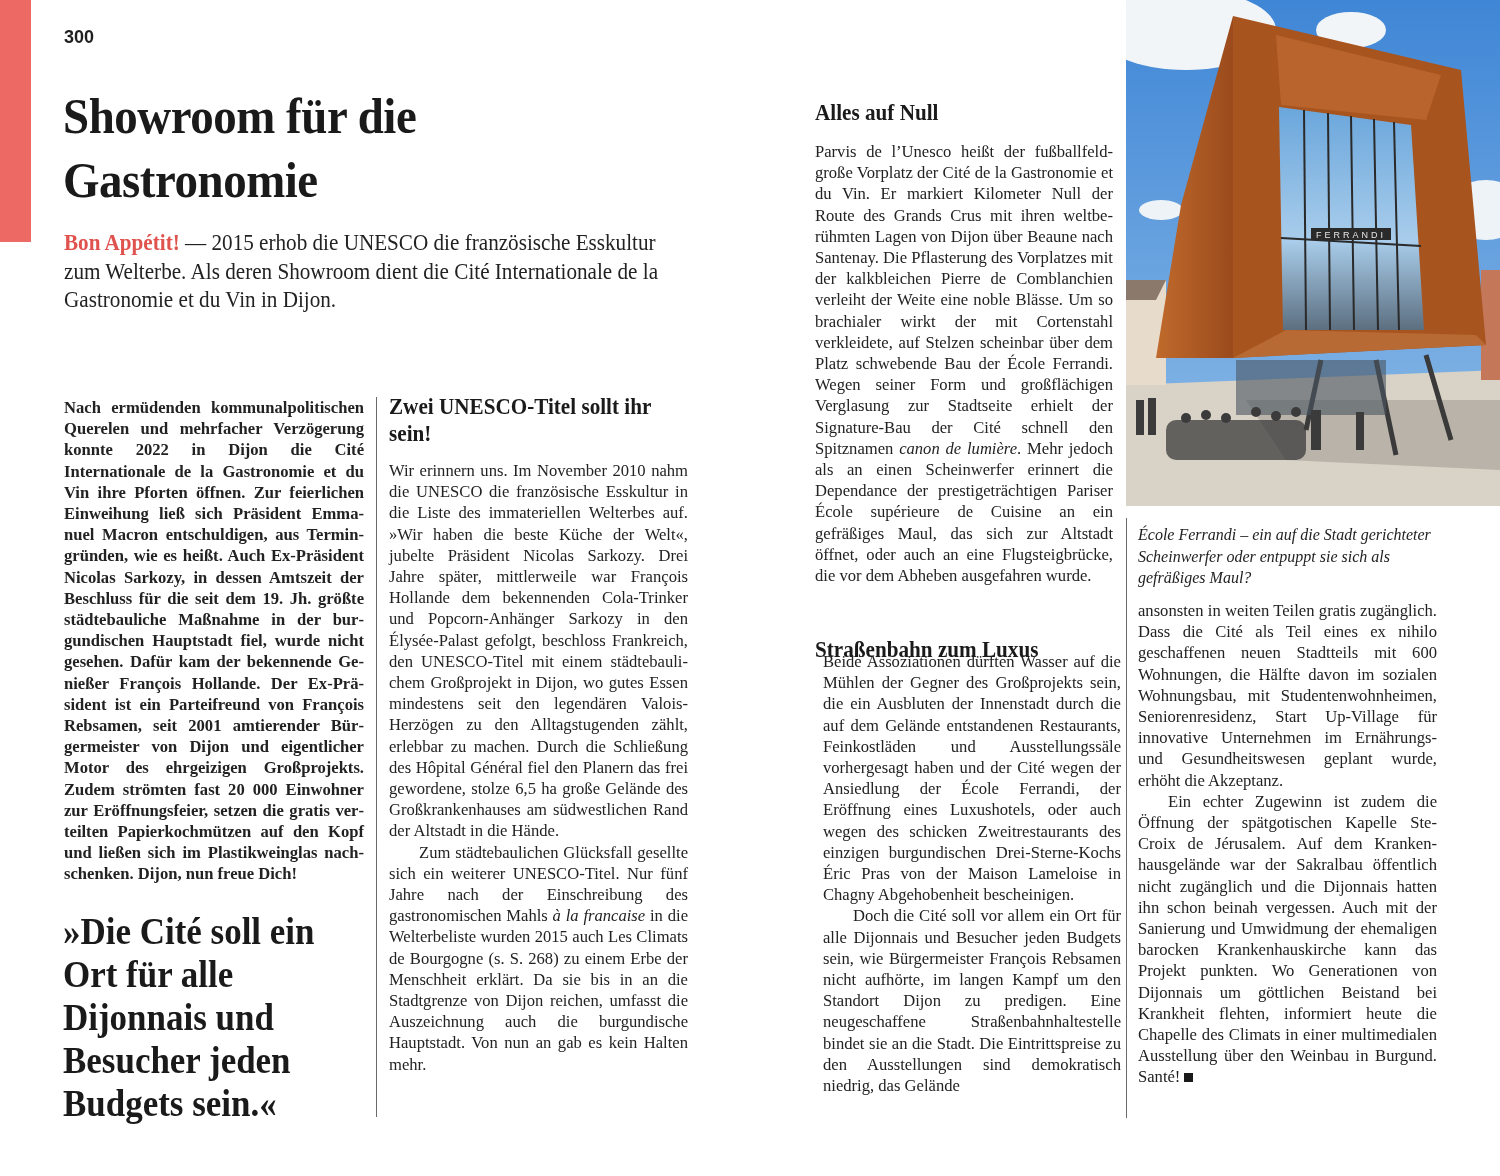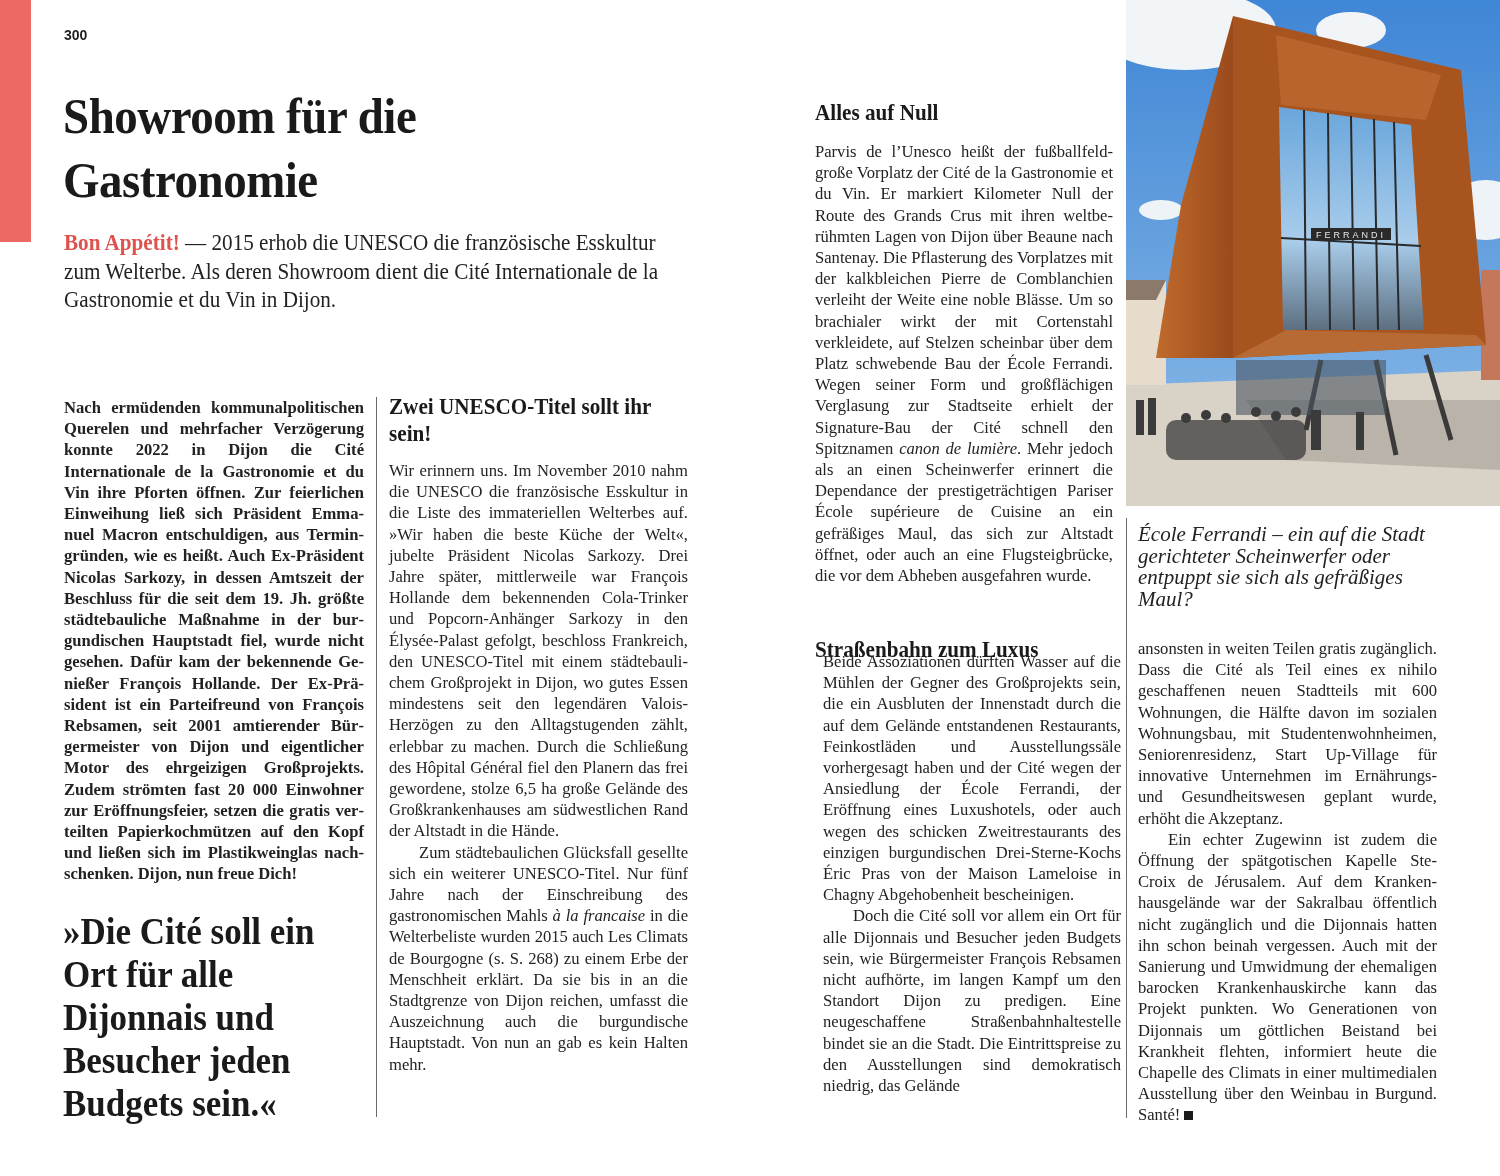--- a/index.html
+++ b/index.html
@@ -1,47 +1,47 @@
 <!DOCTYPE html>
 <html><head>
 <meta charset="utf-8">
 <style>
   html, body { margin: 0; padding: 0; background: #ffffff; }
   body { width: 1500px; height: 1176px; position: relative; overflow: hidden;
          font-family: "Liberation Serif", "DejaVu Serif", serif; color: #1f1f1f; }
   .accent-bar { position: absolute; left: 0; top: 0; width: 31px; height: 242px; background: #ec6a63; }
   .page-number { position: absolute; left: 64px; top: 27px; font-family: "Liberation Sans", "DejaVu Sans", sans-serif;
-                 font-weight: bold; font-size: 14px; color: #1f1f1f; }
+                 font-weight: bold; font-size: 18px; color: #1f1f1f; }
   .title { position: absolute; left: 63px; top: 84px; margin: 0; font-family: "Liberation Serif", serif;
            font-weight: bold; font-size: 51px; line-height: 64px; letter-spacing: -0.5px; transform: scaleX(0.92); transform-origin: left top; color: #1a1a1a; }
   .lead { position: absolute; left: 64px; top: 228px; width: 640px; margin: 0; font-size: 23.5px; line-height: 28.5px; color: #222; transform: scaleX(0.9); transform-origin: left top; width: 700px; }
   .lead .lead-red { color: #e0524d; font-weight: bold; }
 
   .col { position: absolute; font-size: 16.6px; line-height: 21.2px; text-align: justify; hyphens: manual; color: #222; }
   .col p { margin: 0; }
   .col p.indent { text-indent: 30px; }
   .col-1 { left: 64px; top: 397px; width: 300px; font-weight: bold; }
   .col-2 { left: 389px; top: 460px; width: 299px; }
   .col-3 { left: 815px; top: 141px; width: 298px; }
   .col-3b { left: 815px; top: 651px; width: 298px; margin-left: 8px; }
-  .col-4 { left: 1138px; top: 638px; width: 299px; }
+  .col-4 { left: 1138px; top: 600px; width: 299px; }
 
   .rule { position: absolute; width: 1px; background: #6a6a6a; }
   .rule-1 { left: 376px; top: 397px; height: 720px; }
   .rule-2 { left: 1126px; top: 518px; height: 600px; }
 
   .subhead { position: absolute; margin: 0; font-weight: bold; font-size: 23px; line-height: 27px; color: #1a1a1a; transform: scaleX(0.92); transform-origin: left top; }
   .subhead-1 { left: 389px; top: 393px; width: 320px; }
   .subhead-2 { left: 815px; top: 99px; width: 320px; }
   .subhead-3 { left: 815px; top: 636px; width: 320px; }
 
   .pullquote { position: absolute; left: 63px; top: 910px; width: 330px; margin: 0; font-weight: bold; font-size: 38px; line-height: 43px; color: #1a1a1a; transform: scaleX(0.92); transform-origin: left top; }
 
   .photo { position: absolute; left: 1126px; top: 0; width: 374px; height: 506px; overflow: hidden; text-align: center; }
-  .caption { position: absolute; left: 1138px; top: 524px; width: 300px; margin: 0; font-style: italic; font-size: 21px; line-height: 21.5px; color: #222; }
+  .caption { position: absolute; left: 1138px; top: 524px; width: 300px; margin: 0; font-style: italic; font-size: 16px; line-height: 21.5px; color: #222; }
   .end-mark { display: inline-block; width: 9px; height: 9px; background: #1a1a1a; margin-left: 4px; vertical-align: baseline; }
   em { font-style: italic; }
 </style>
 </head>
 <body>
 
 <div class="accent-bar"></div>
 <div class="page-number">300</div>
 
 <h1 class="title">

